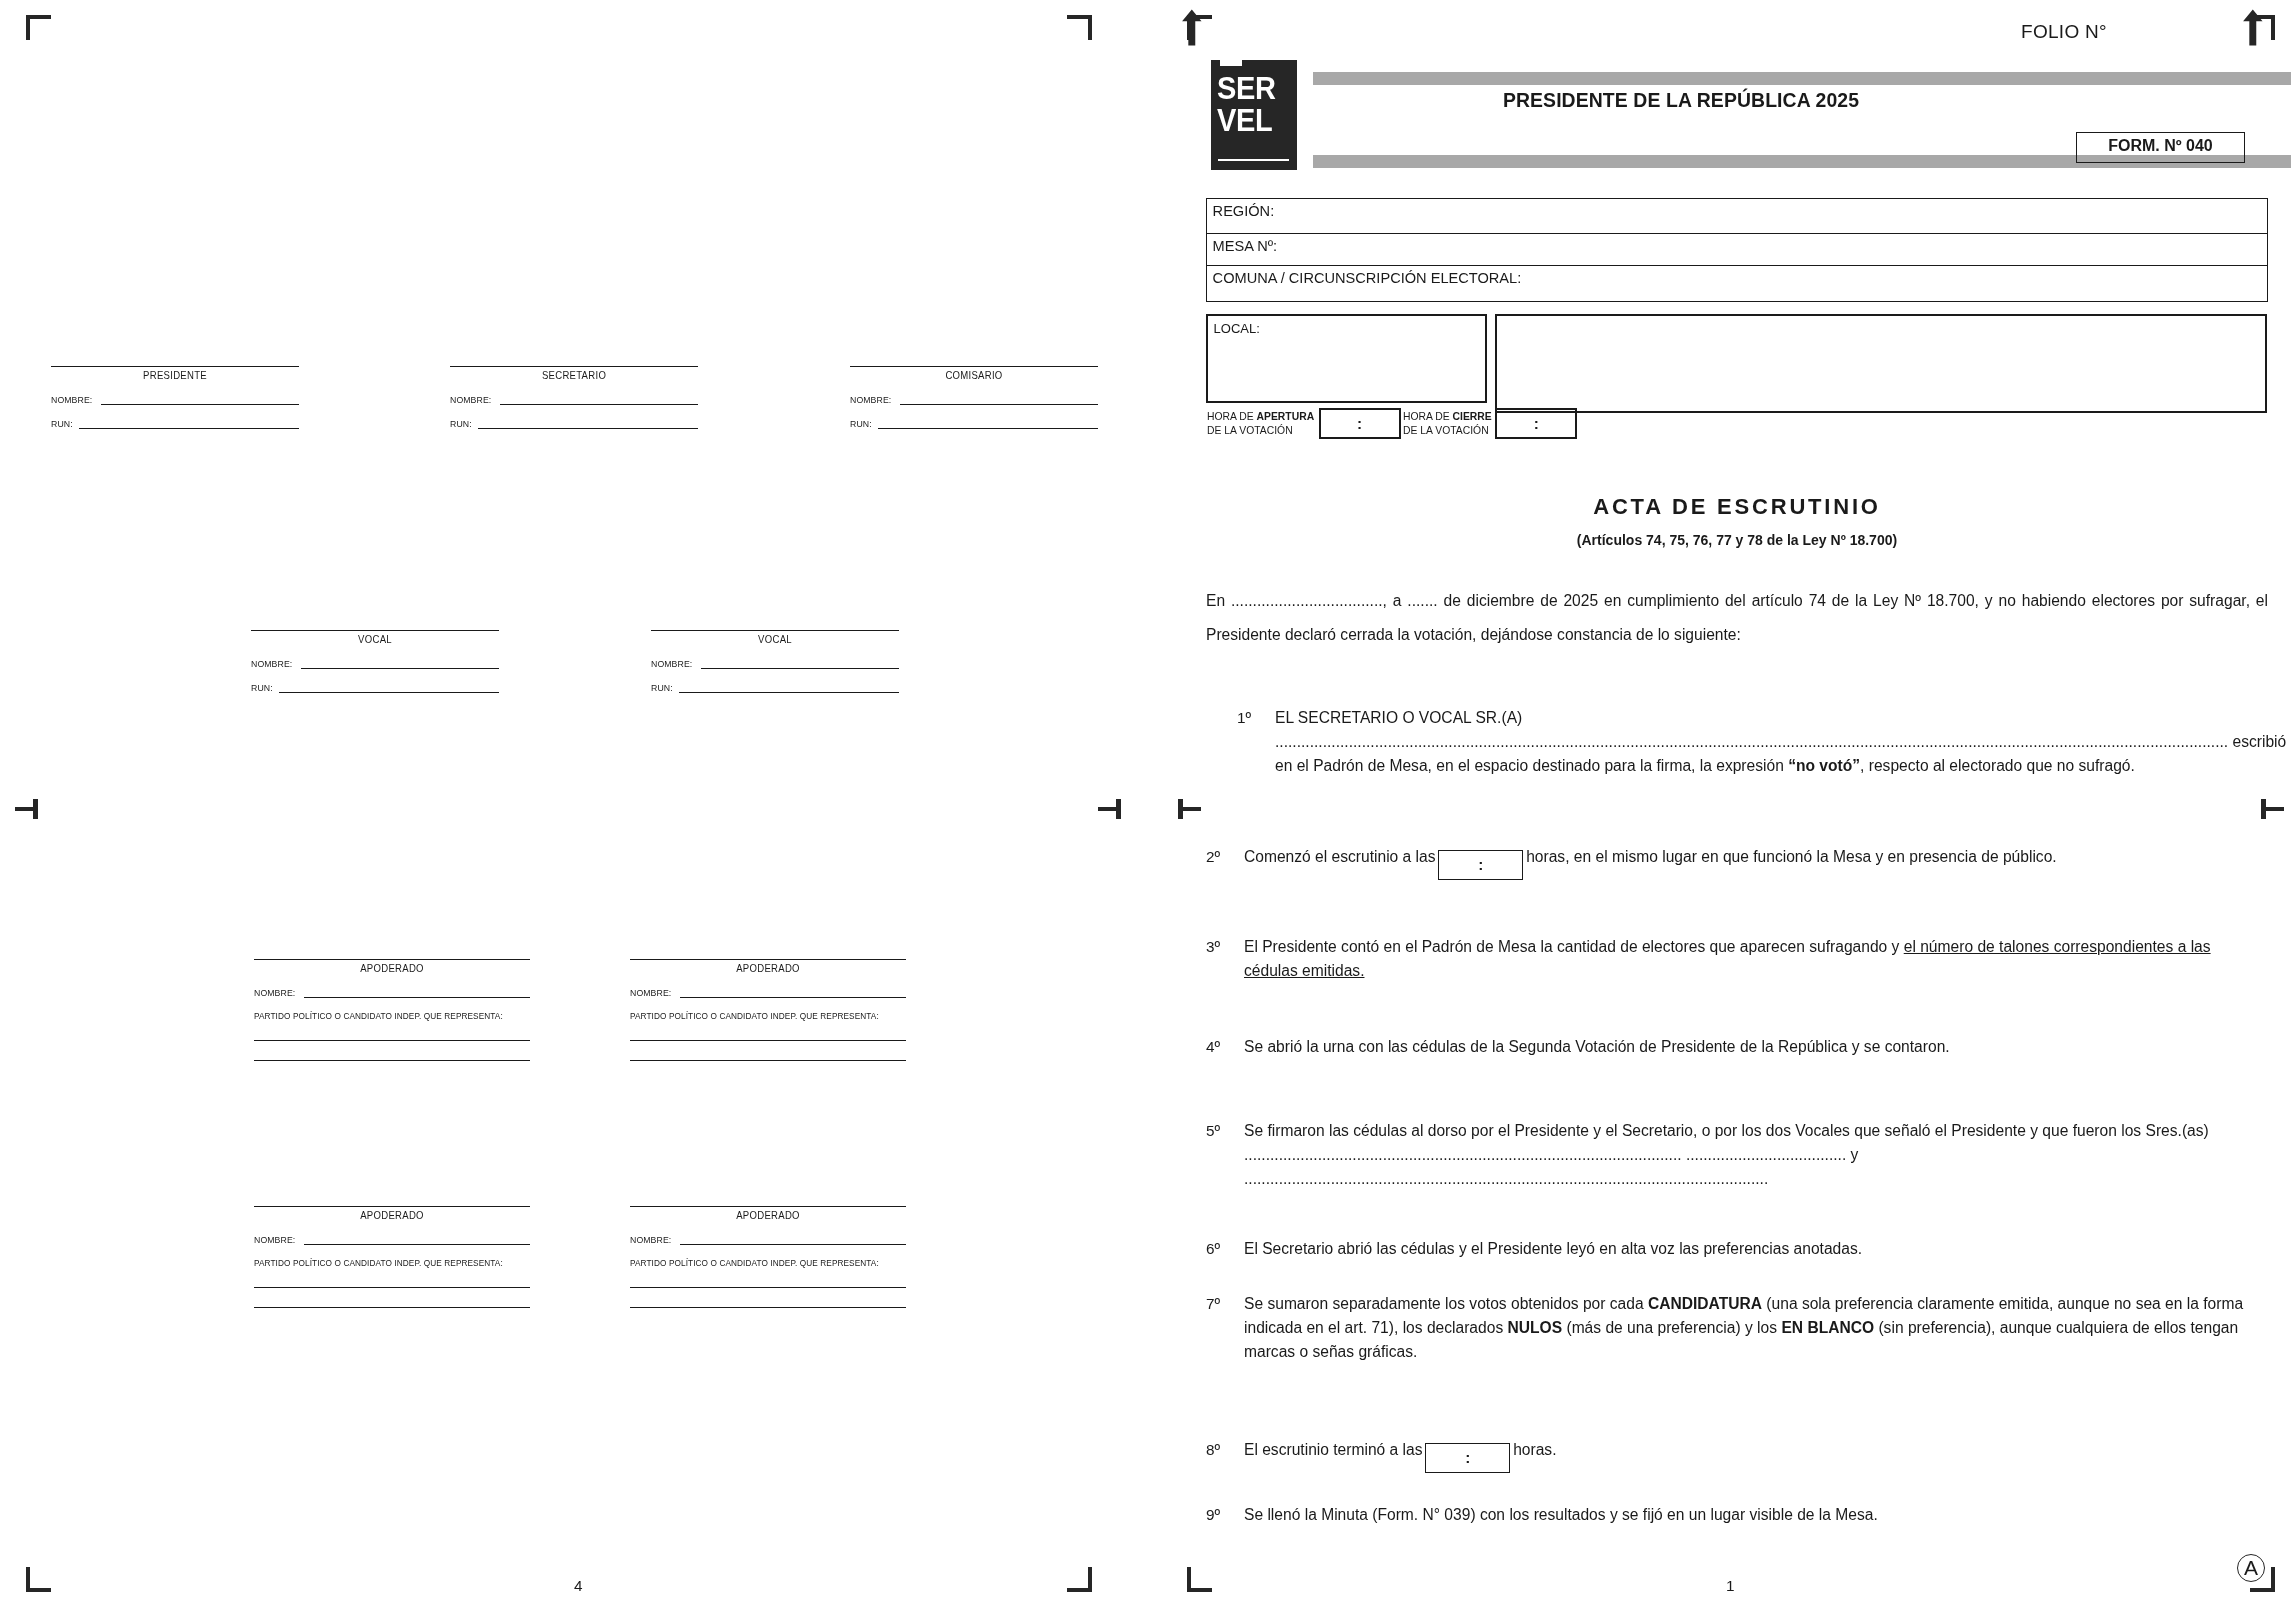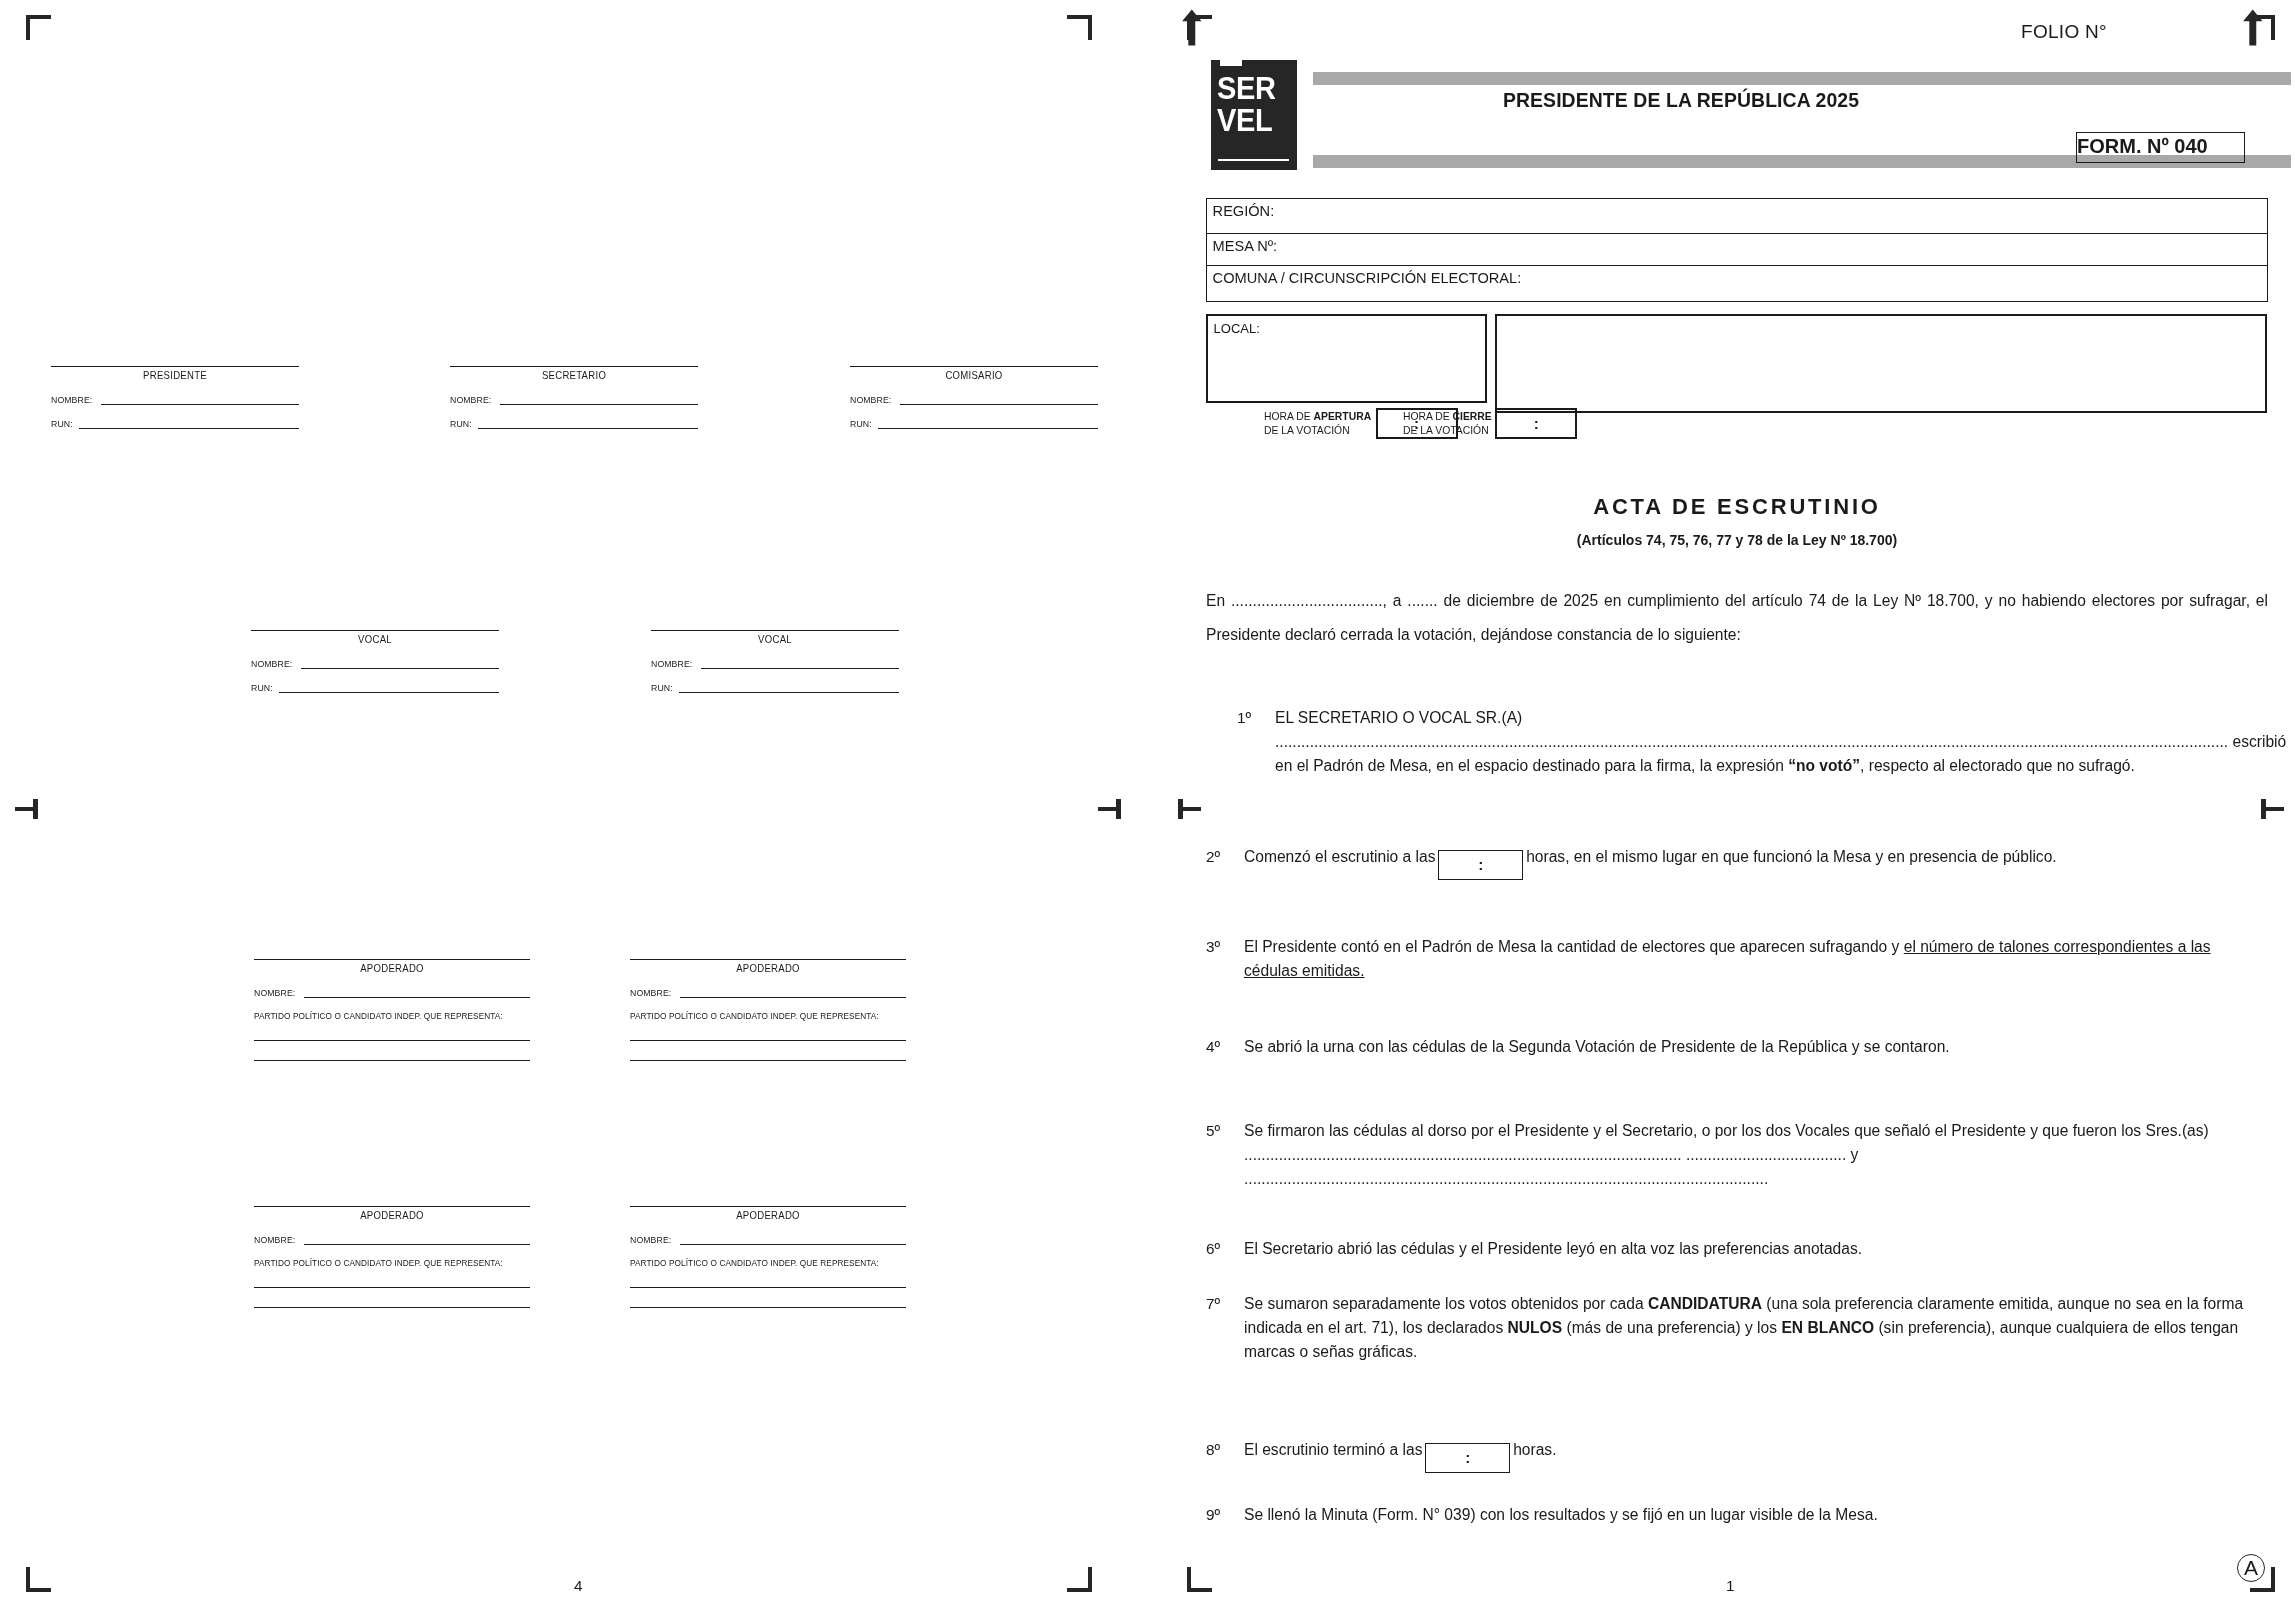--- a/index.html
+++ b/index.html
@@ -189,21 +189,22 @@
   .title-main .l2 {
     font-size: 19.4px;
     letter-spacing: 0.1px;
     line-height: 22px;
   }
 
   .form-no {
     position: absolute;
     border: 1.4px solid #1a1a1a;
     font-weight: bold;
-    font-size: 20px;
+    font-size: 16px;
+    text-align: center;
     line-height: 26px;
     font-family: "Liberation Sans", sans-serif;
   }
 
   .fieldbox {
     position: absolute;
     border: 1.4px solid #1a1a1a;
     box-sizing: border-box;
   }
   .fieldbox .row {
@@ -497,21 +498,21 @@
     <span>COMUNA / CIRCUNSCRIPCIÓN ELECTORAL:</span>
   </div>
 </div>
 
 <div class="localbox" style="left:1206px; top:314px; width:281px; height:89px;">
   <span>LOCAL:</span>
 </div>
 
 <div class="bigbox" style="left:1495px; top:314px; width:772px; height:99px;"></div>
 
-<div class="hora-group" style="left:1264px; top:408px;">
+<div class="hora-group" style="left:1207px; top:408px;">
   <div class="hora-lbl">
     <span>HORA DE </span><b>APERTURA</b><br>
     <span>DE LA VOTACIÓN</span>
   </div>
   <div class="hora-box">:</div>
 </div>
 
 <div class="hora-group" style="left:1403px; top:408px;">
   <div class="hora-lbl">
     <span>HORA DE </span><b>CIERRE</b><br>

